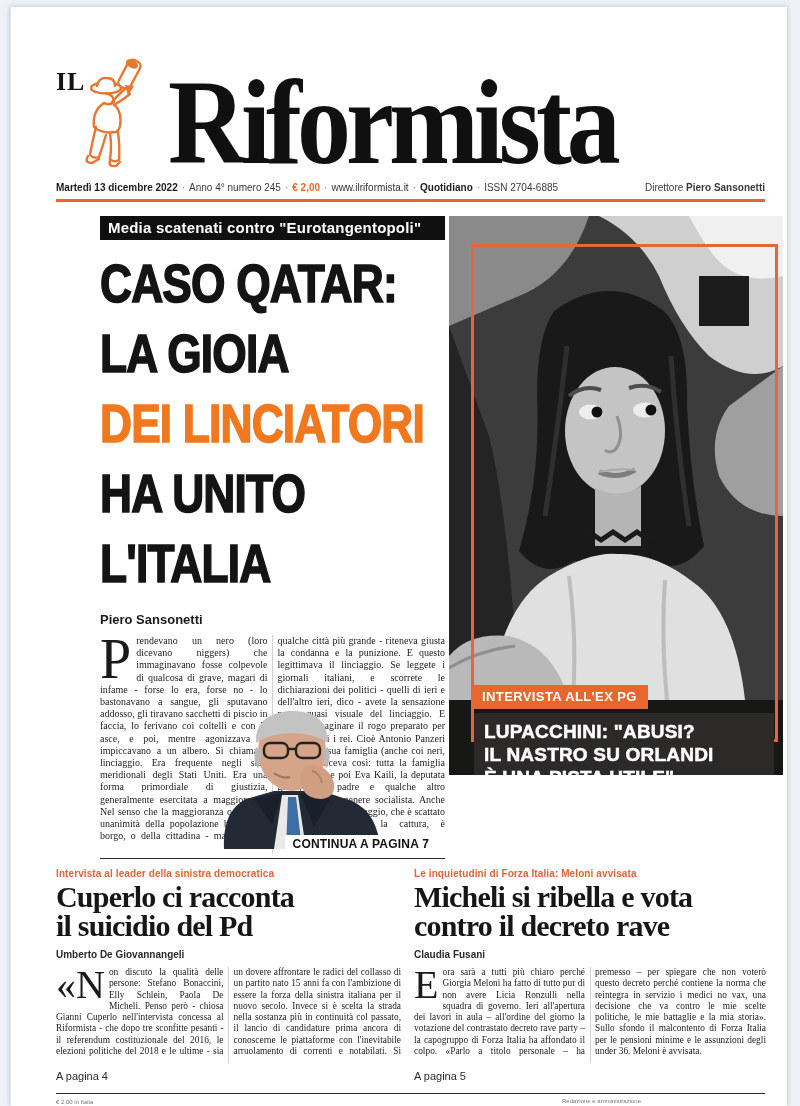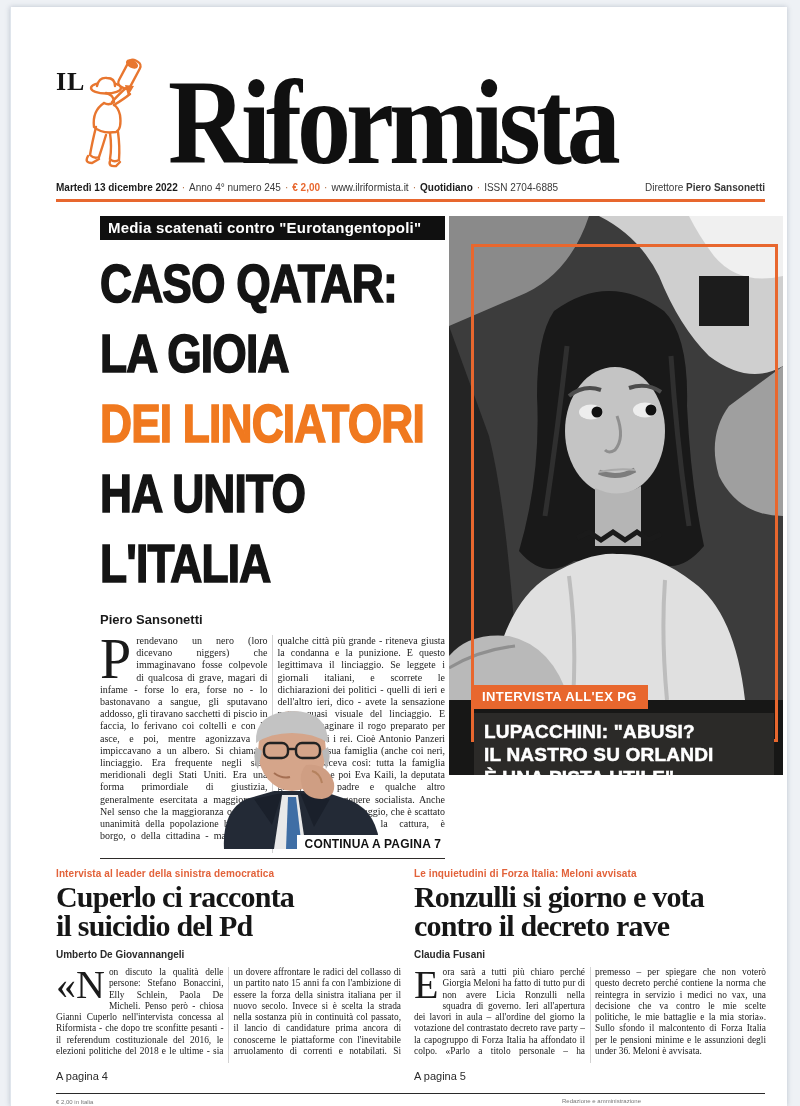--- a/index.html
+++ b/index.html
@@ -45,21 +45,21 @@
   .main-byline{font-size:13px;font-weight:bold;color:#1a1a1a;margin:14px 0 8px;}
   .main-body-wrap{position:relative;height:218px;}
   .story-body{
     font-family:"Liberation Serif",serif;font-size:10px;line-height:12.2px;color:#222;
     text-align:justify;columns:2;column-gap:10px;column-rule:1px solid #d2d2d2;height:100%;overflow:hidden;
   }
   .dropcap{float:left;font-family:"Liberation Serif",serif;font-weight:normal;color:#1a1a1a;
     font-size:56px;line-height:45px;padding:2px 5px 0 0;}
   .dropcap.small{font-size:40px;line-height:33px;padding:1px 4px 0 0;}
   .politician-photo{position:absolute;left:94px;top:64px;width:196px;height:152px;z-index:2;pointer-events:none;}
-  .continua{position:absolute;right:4px;bottom:2px;z-index:3;background:#fff;padding:2px 0 0 8px;
+  .continua{position:absolute;right:16px;bottom:2px;z-index:3;background:#fff;padding:2px 0 0 8px;
     font-size:12px;font-weight:bold;color:#111;letter-spacing:.2px;}
   .story-endrule{border-bottom:1.5px solid #2e2b29;margin-top:5px;}
   
   .photo-panel{position:relative;background:var(--panel);height:559px;margin-top:2px;overflow:hidden;}
   .orlandi-photo{position:absolute;left:0;top:0;width:334px;height:484px;}
   .orange-frame{position:absolute;left:22px;top:28px;right:5px;bottom:33px;border:3px solid var(--accent);z-index:2;}
   .panel-badge{position:absolute;left:22px;top:469px;background:var(--accent);color:#fff;
     font-size:13px;font-weight:bold;padding:4px 11px 5px;letter-spacing:.4px;z-index:4;}
   .panel-box{position:absolute;left:25px;right:9px;top:497px;height:78px;background:var(--panelbox);
     z-index:3;padding:7px 10px 0;}
@@ -234,21 +234,21 @@
         <div class="story-body">
           <span class="dropcap small">«N</span><span>on discuto la qualità delle persone: Stefano Bonaccini, Elly Schlein, Paola De Micheli. Penso però - chiosa Gianni Cuperlo nell'intervista concessa al Riformista - che dopo tre sconfitte pesanti - il referendum costituzionale del 2016, le elezioni politiche del 2018 e le ultime - sia un dovere affrontare le radici del collasso di un partito nato 15 anni fa con l'ambizione di essere la forza della sinistra italiana per il nuovo secolo. Invece si è scelta la strada nella sostanza più in continuità col passato, il lancio di candidature prima ancora di conoscerne le piattaforme con l'inevitabile arruolamento di correnti e notabilati. Si elude la realtà per riparare nel già visto. E tutto questo può spingere il Pd in un angolo».</span>
         </div>
       </div>
       <div class="pageref">A pagina 4</div>
     </section>
 
     <section>
       <div class="story-kicker">Le inquietudini di Forza Italia: Meloni avvisata</div>
       <h2 class="serif-headline">
-        <span class="shl">Ronzulli si giorno e vota</span>
+        <span class="shl">Micheli si ribella e vota</span>
         <span class="shl">contro il decreto rave</span>
       </h2>
       <div class="small-byline">Claudia Fusani</div>
       <div class="bottom-body">
         <div class="story-body">
           <span class="dropcap small">E</span><span>ora sarà a tutti più chiaro perché Giorgia Meloni ha fatto di tutto pur di non avere Licia Ronzulli nella squadra di governo. Ieri all'apertura dei lavori in aula – all'ordine del giorno la votazione del contrastato decreto rave party – la capogruppo di Forza Italia ha affondato il colpo. «Parlo a titolo personale – ha premesso – per spiegare che non voterò questo decreto perché contiene la norma che reintegra in servizio i medici no vax, una decisione che va contro le mie scelte politiche, le mie battaglie e la mia storia». Sullo sfondo il malcontento di Forza Italia per le pensioni minime e le assunzioni degli under 36. Meloni è avvisata.</span>
         </div>
       </div>
       <div class="pageref">A pagina 5</div>
     </section>

